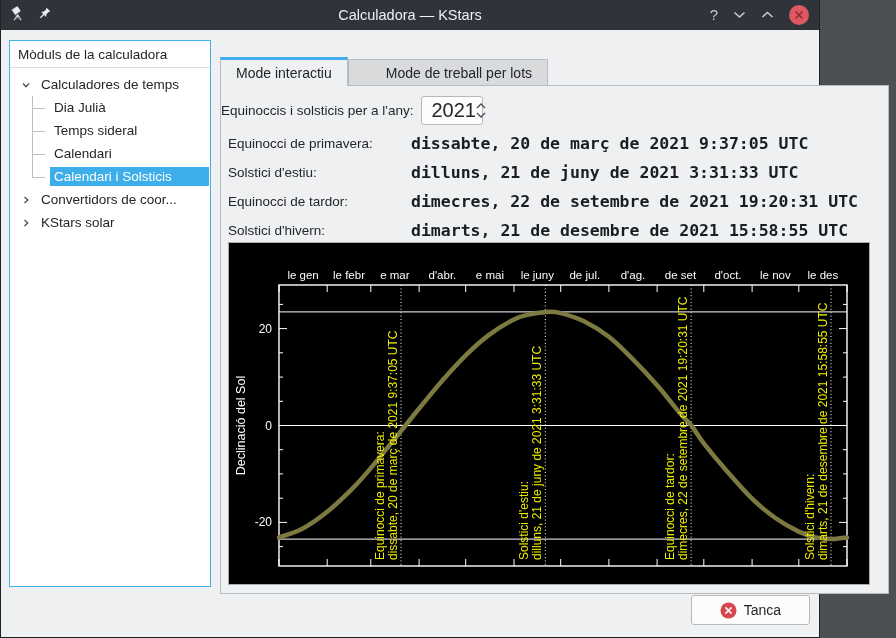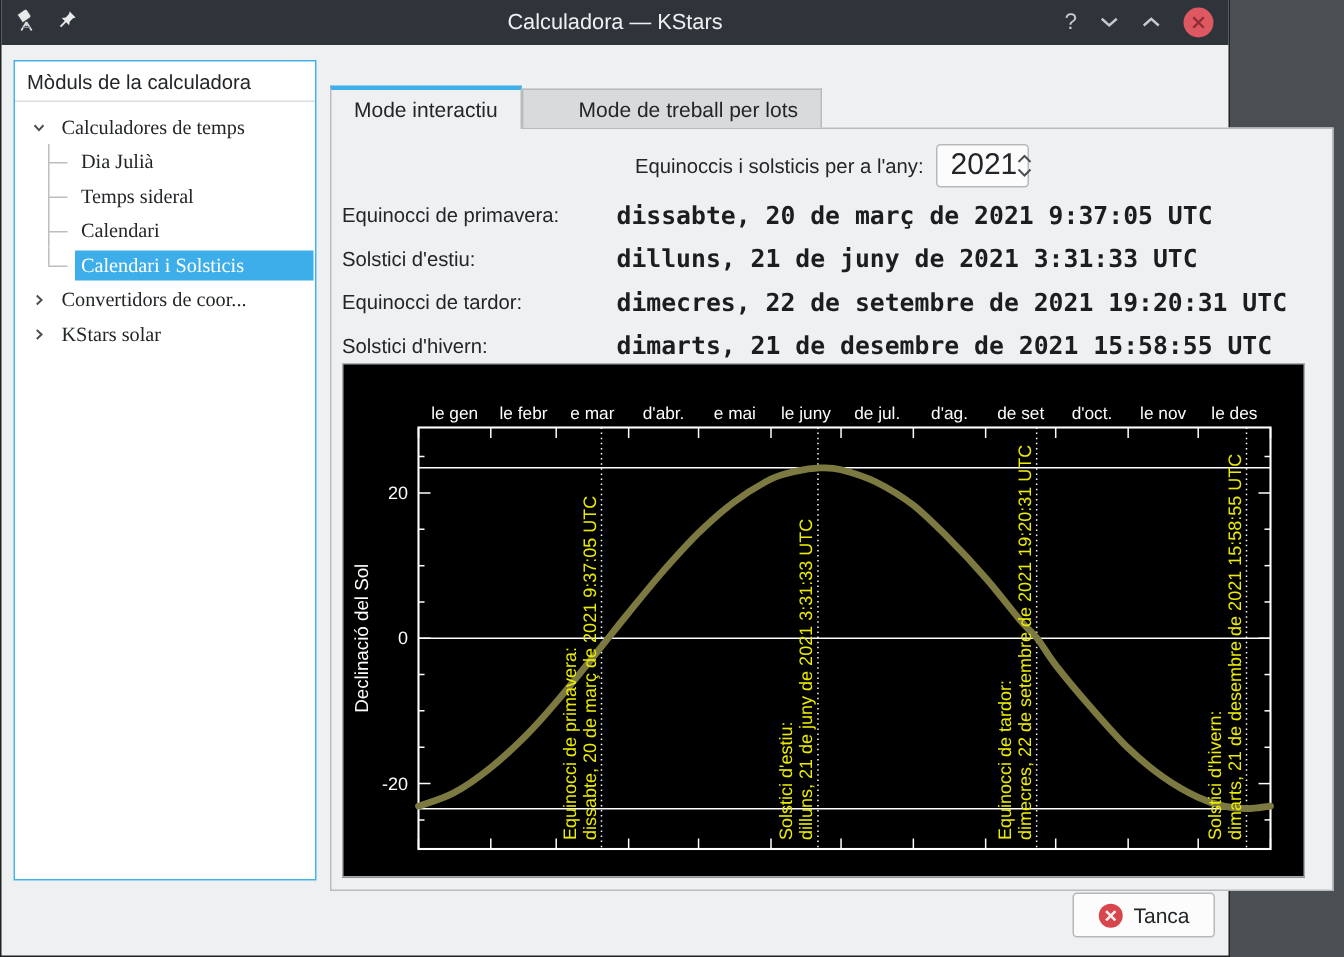--- a/index.html
+++ b/index.html
@@ -25,42 +25,42 @@
   
   .bodyarea { position:absolute; top:30px; left:0; right:0; bottom:0; }
 
   
   .sidebar { position:absolute; left:8px; top:10px; width:202px; height:547px;
              background:#ffffff; border:1px solid #45b1e9; }
   .sb-header { font-size:13.5px; color:#232629; padding:6px 8px 5px 8px;
                border-bottom:1px solid #dcdddf; }
   .tree { padding-top:5px; }
   .t-row { position:relative; display:flex; align-items:center; height:23px;
-           font-size:13.5px; color:#232629;font-family:Liberation Serif, serif; }
+           font-size:13.5px; color:#232629; }
   .t-row .expander { width:10px; height:10px; margin-left:11px; margin-right:6px;
                      flex:0 0 auto; display:flex; }
   .t-lbl { padding:2px 4px; white-space:nowrap; }
   .t-row.child { padding-left:40px; }
   .t-row.child::before { content:''; position:absolute; left:22px; top:0; bottom:0;
                           border-left:1px solid #bcbec0; }
   .t-row.child.last::before { bottom:50%; }
   .t-row.child::after { content:''; position:absolute; left:22px; width:13px; top:50%;
                          border-top:1px solid #bcbec0; }
   .t-row.selected .t-lbl { background:#3daee9; color:#ffffff; flex:1; margin-right:1px; }
 
   
   .main { position:absolute; left:219px; top:27px; width:669px; }
   .tabbar { display:flex; height:28px; position:relative; z-index:2; }
   .tab { padding:0 15px; font-size:14px; color:#232629; background:#d9dadb;
          border:1px solid #b9bcbe; border-bottom:none; display:flex; align-items:center; }
   .tab.active { background:#eff0f1; border-top:3px solid #3daee9; margin-bottom:-1px; }
   .tab.inactive { margin-top:2px; height:26px;padding-left:37px; }
   .tabframe { position:relative; border:1px solid #b9bcbe; height:509px; background:#eff0f1; }
 
-  .year-row { margin-top:10px; display:flex; justify-content:center; align-items:center; }
+  .year-row { margin-top:10px; display:flex; align-items:center; }
   .year-row label { font-size:13.5px; color:#232629; margin-right:8px; }
   .spinbox { width:62px; height:29px; background:#fcfcfc; border:1px solid #b6b9bb;
              border-radius:3px; display:flex; align-items:center; }
   .spin-val { flex:1; font-size:20px; color:#232629; padding-left:9px; }
   .spin-btns { width:18px; display:flex; flex-direction:column; align-items:center;
                gap:3px; padding-right:4px; }
 
   .events { margin:9px 0 0 7px; display:grid; grid-template-columns:183px 1fr;
             row-gap:10px; align-items:center; }
   .ev-label { font-size:13.5px; color:#232629; }
@@ -69,21 +69,21 @@
 
   .chartwrap { position:absolute; left:7px; top:156px; width:642px; height:343px;
                background:#000000; border:1px solid #a9acae; }
   .chartwrap svg { display:block; font-family:"Liberation Sans", sans-serif; }
 
   
   .close-btn { position:absolute; right:9px; bottom:12px; height:30px; min-width:82px;
                background:#fcfcfc; border:1px solid #b6b9bb; border-radius:3px;
                display:flex; align-items:center; justify-content:center; gap:7px;
                font-family:"Liberation Sans", sans-serif; font-size:14px; color:#232629;
-               padding:0 16px; }
+               padding:0 28px; }
 </style>
 </head>
 <body>
 
 <div class="window">
 
   <div class="titlebar">
     <div class="tb-left">
       <span>
         <svg width="18" height="18" viewBox="0 0 18 18">

